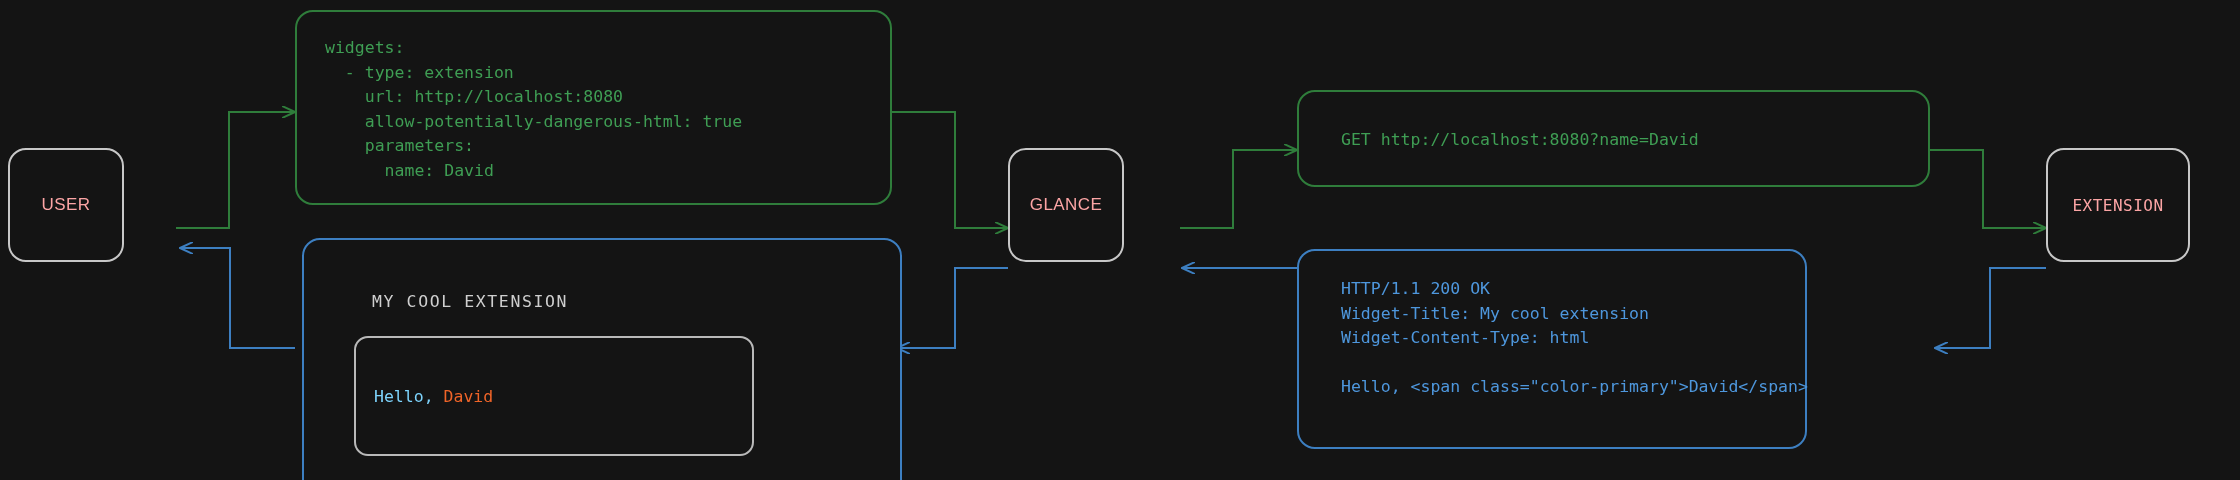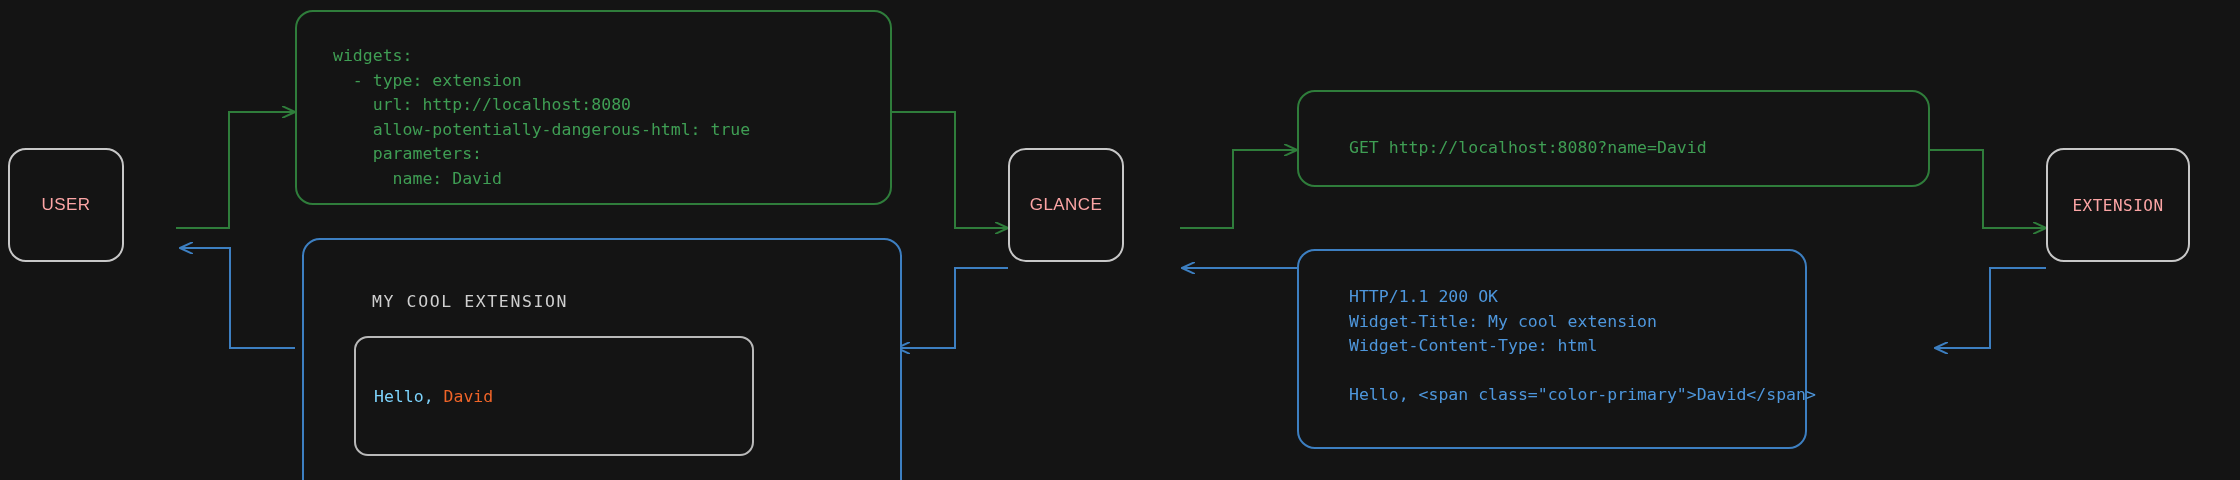--- a/index.html
+++ b/index.html
@@ -13,21 +13,21 @@
   .node-label{color:#fca5a5;font-size:17px;letter-spacing:.5px;}
   .node-label.sans{font-family:"Liberation Sans",sans-serif;font-size:17px;letter-spacing:.4px;}
   .node-label.mono{font-family:"DejaVu Sans Mono",monospace;font-size:16px;letter-spacing:.5px;}
 
   .panel{position:absolute;border:2px solid;border-radius:18px;background:#141414;
          box-sizing:border-box;}
   .panel.green{border-color:#2f7d3b;}
   .panel.blue{border-color:#3d7fc1;}
 
   .code{font-family:"DejaVu Sans Mono",monospace;font-size:16.5px;line-height:24.5px;
-        white-space:pre;margin:8px;}
+        white-space:pre;margin:0;}
   .code.green{color:#3f9e54;}
   .code.blue{color:#4e97dd;}
 
   .widget-title{font-family:"DejaVu Sans Mono",monospace;font-size:16.5px;
                 color:#cfcfcf;letter-spacing:1.6px;}
   .widget-inner{border:2px solid #b9b9b9;border-radius:14px;background:#141414;
                 box-sizing:border-box;display:flex;align-items:center;}
   .widget-text{font-family:"DejaVu Sans Mono",monospace;font-size:16.5px;color:#7dd3fc;}
   .accent{color:#ef6428;}
 </style>

